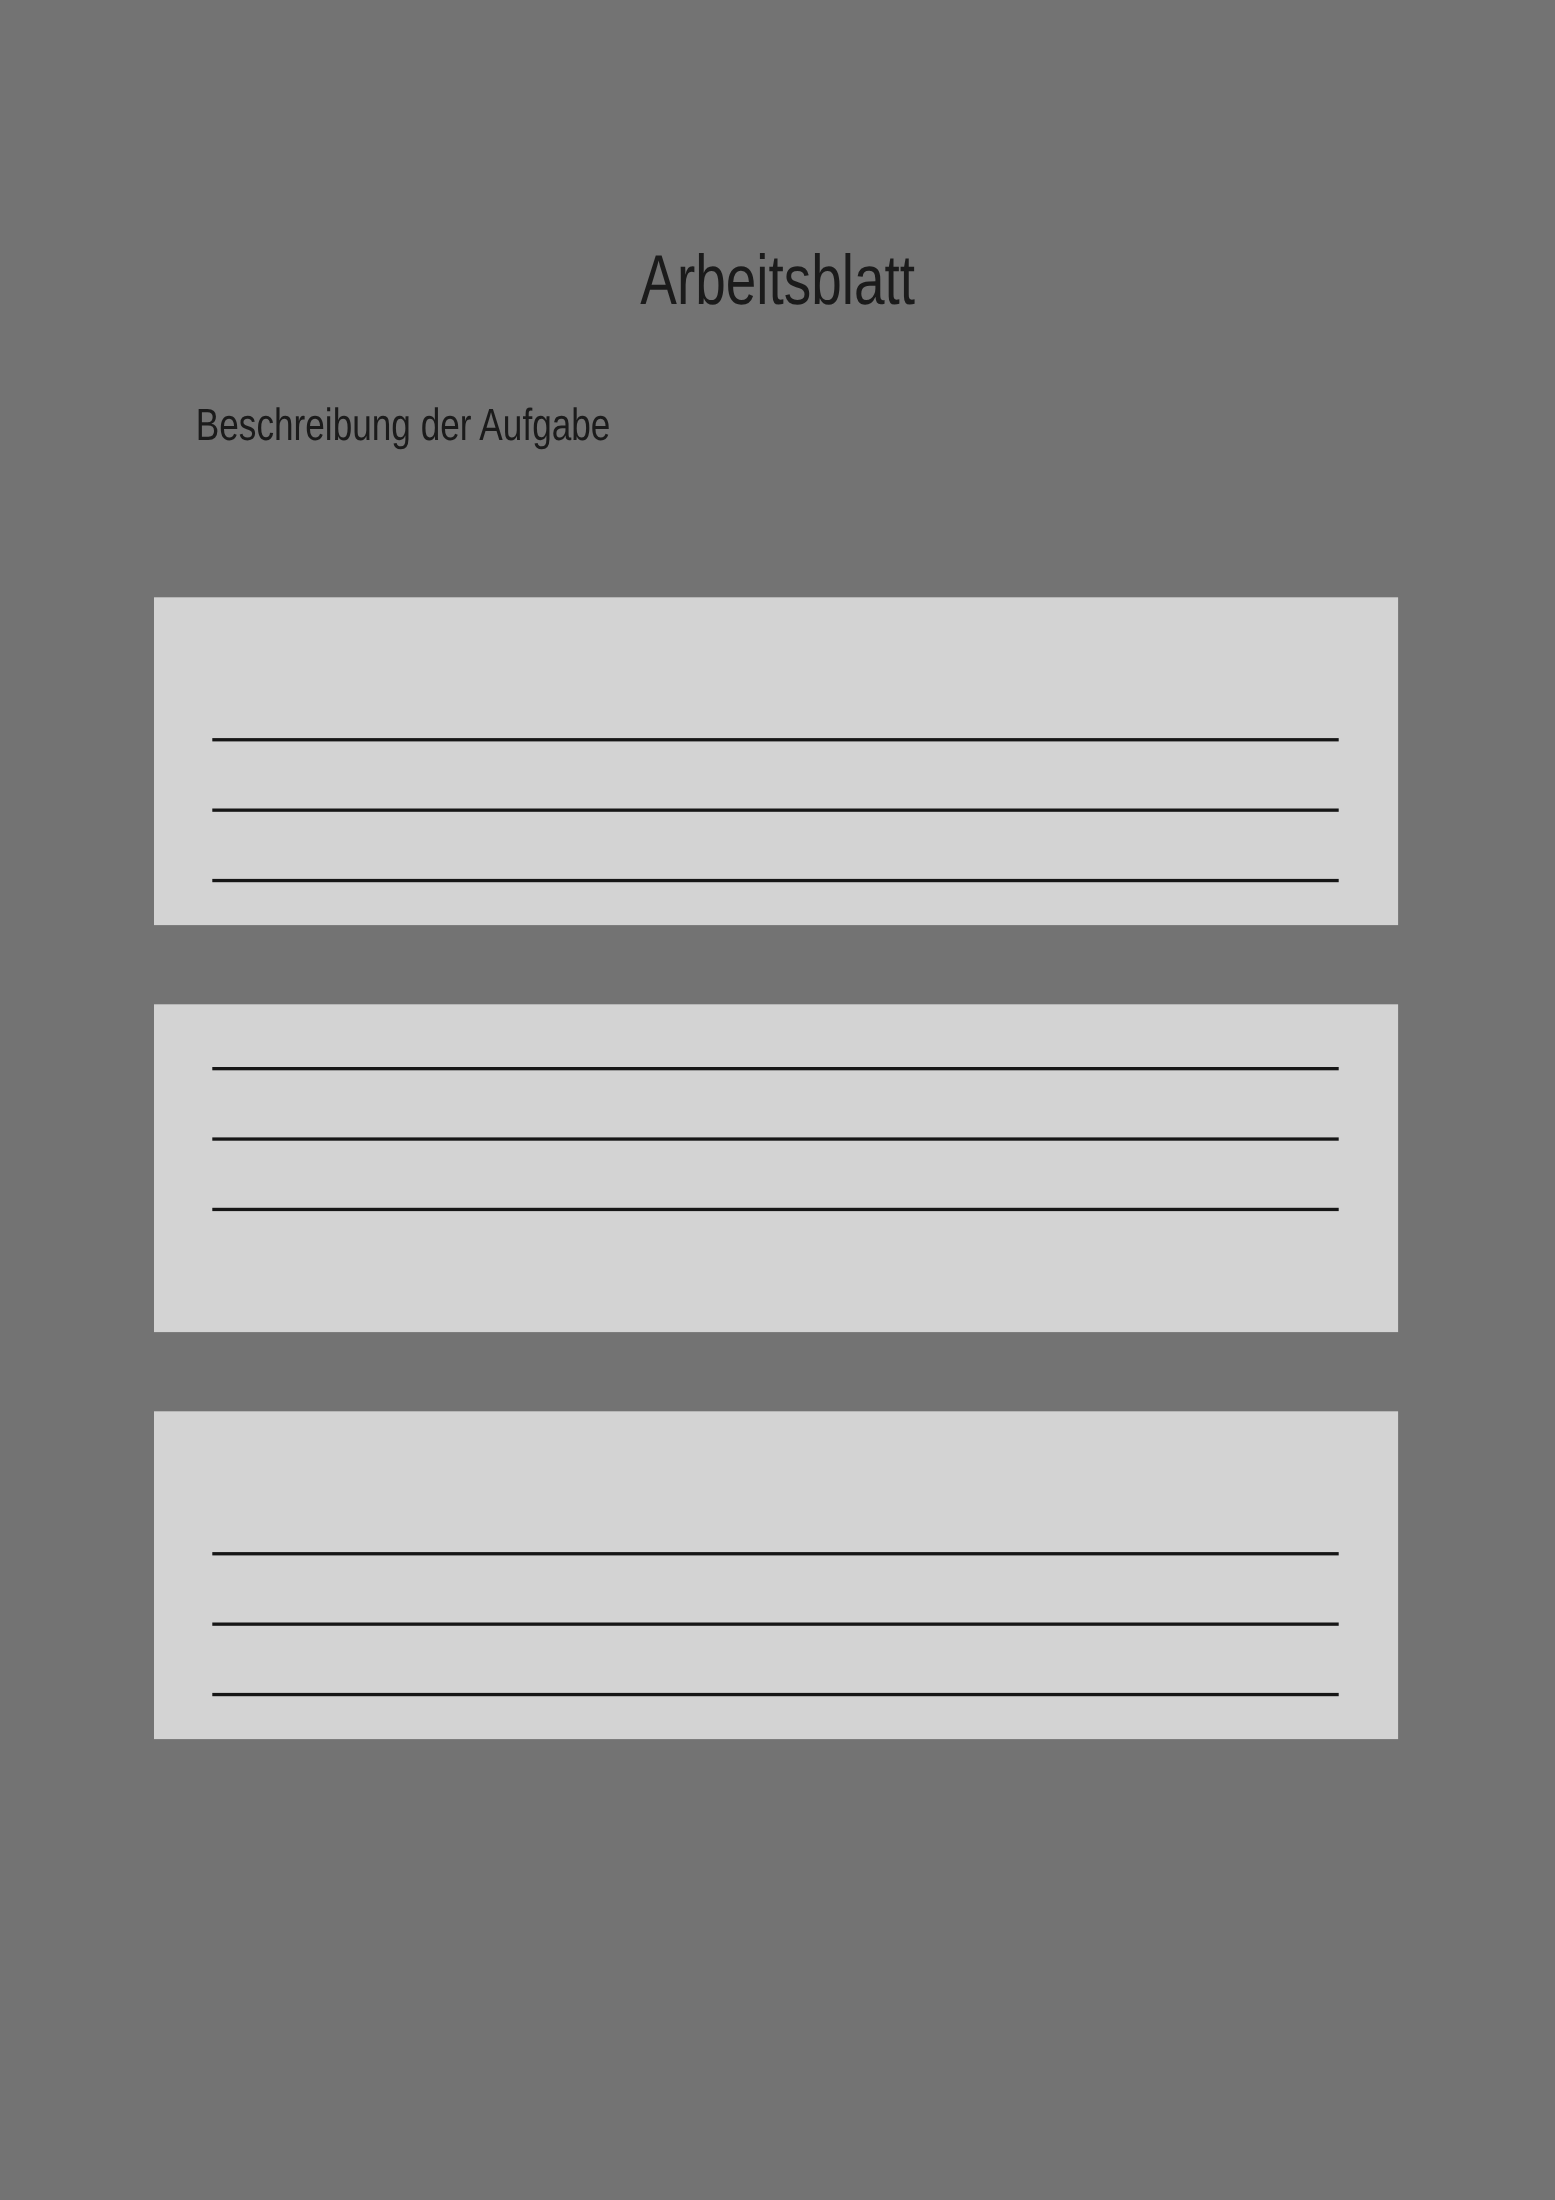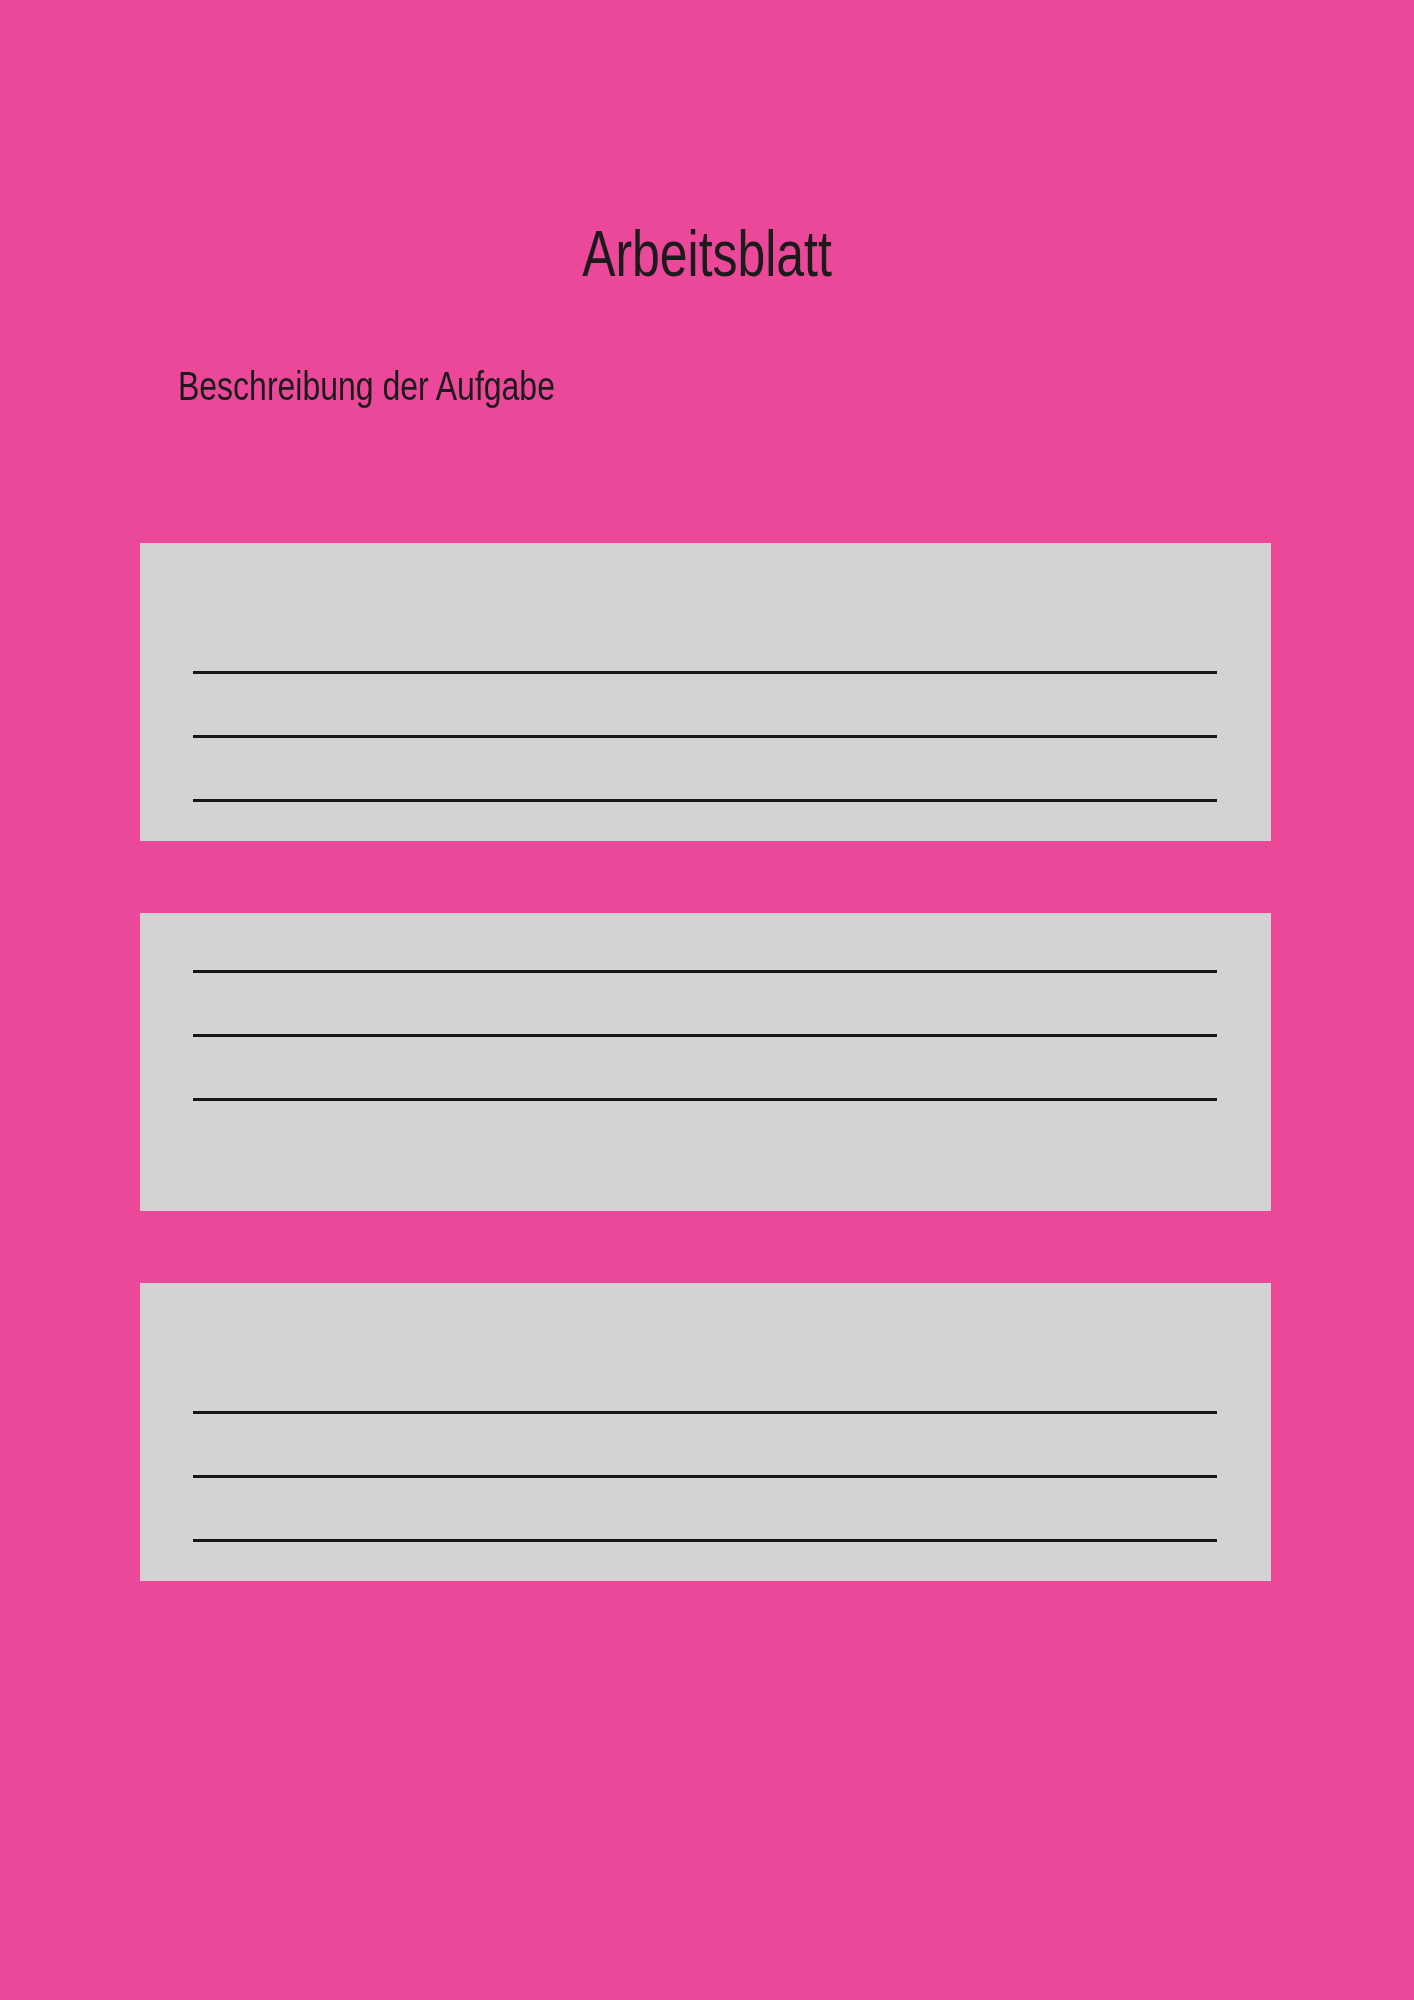--- a/index.html
+++ b/index.html
@@ -57,21 +57,21 @@
   .lines-low  .rule:nth-child(1) { top: 128px; }
   .lines-low  .rule:nth-child(2) { top: 192px; }
   .lines-low  .rule:nth-child(3) { top: 256px; }
   .lines-high .rule:nth-child(1) { top: 57px; }
   .lines-high .rule:nth-child(2) { top: 121px; }
   .lines-high .rule:nth-child(3) { top: 185px; }
 </style>
 </head>
 <body>
 
-<div class="page" style="background: #ec4899; color: rgb(27, 27, 27);">
+<div class="page" style="background: #737373; color: rgb(27, 27, 27);">
   <h1 class="title">Arbeitsblatt</h1>
 
   <p class="desc">Beschreibung der Aufgabe</p>
 
   <div class="boxes">
       <div class="box lines-low" style="background: rgb(211, 211, 211);">
         <div class="rule" style="background: rgb(22, 22, 22);"></div>
         <div class="rule" style="background: rgb(22, 22, 22);"></div>
         <div class="rule" style="background: rgb(22, 22, 22);"></div>
       </div>

